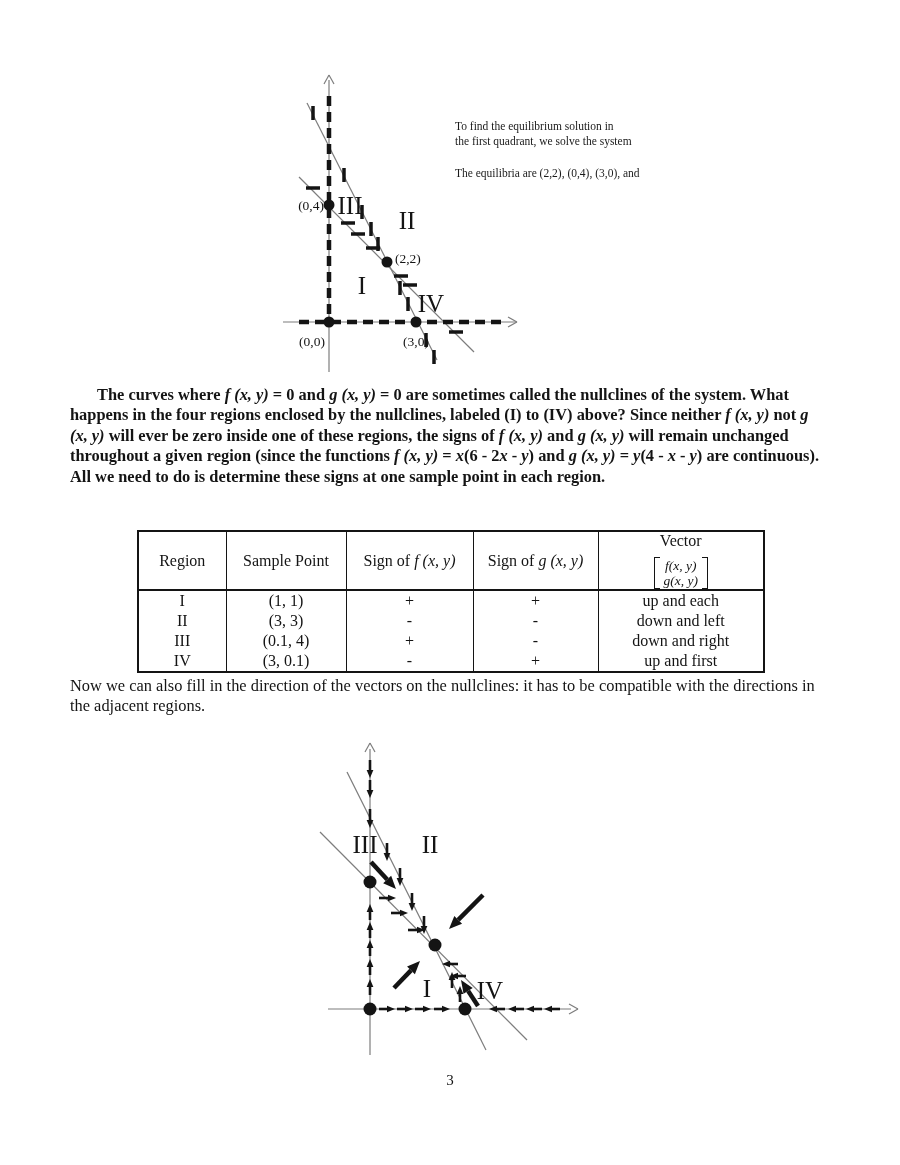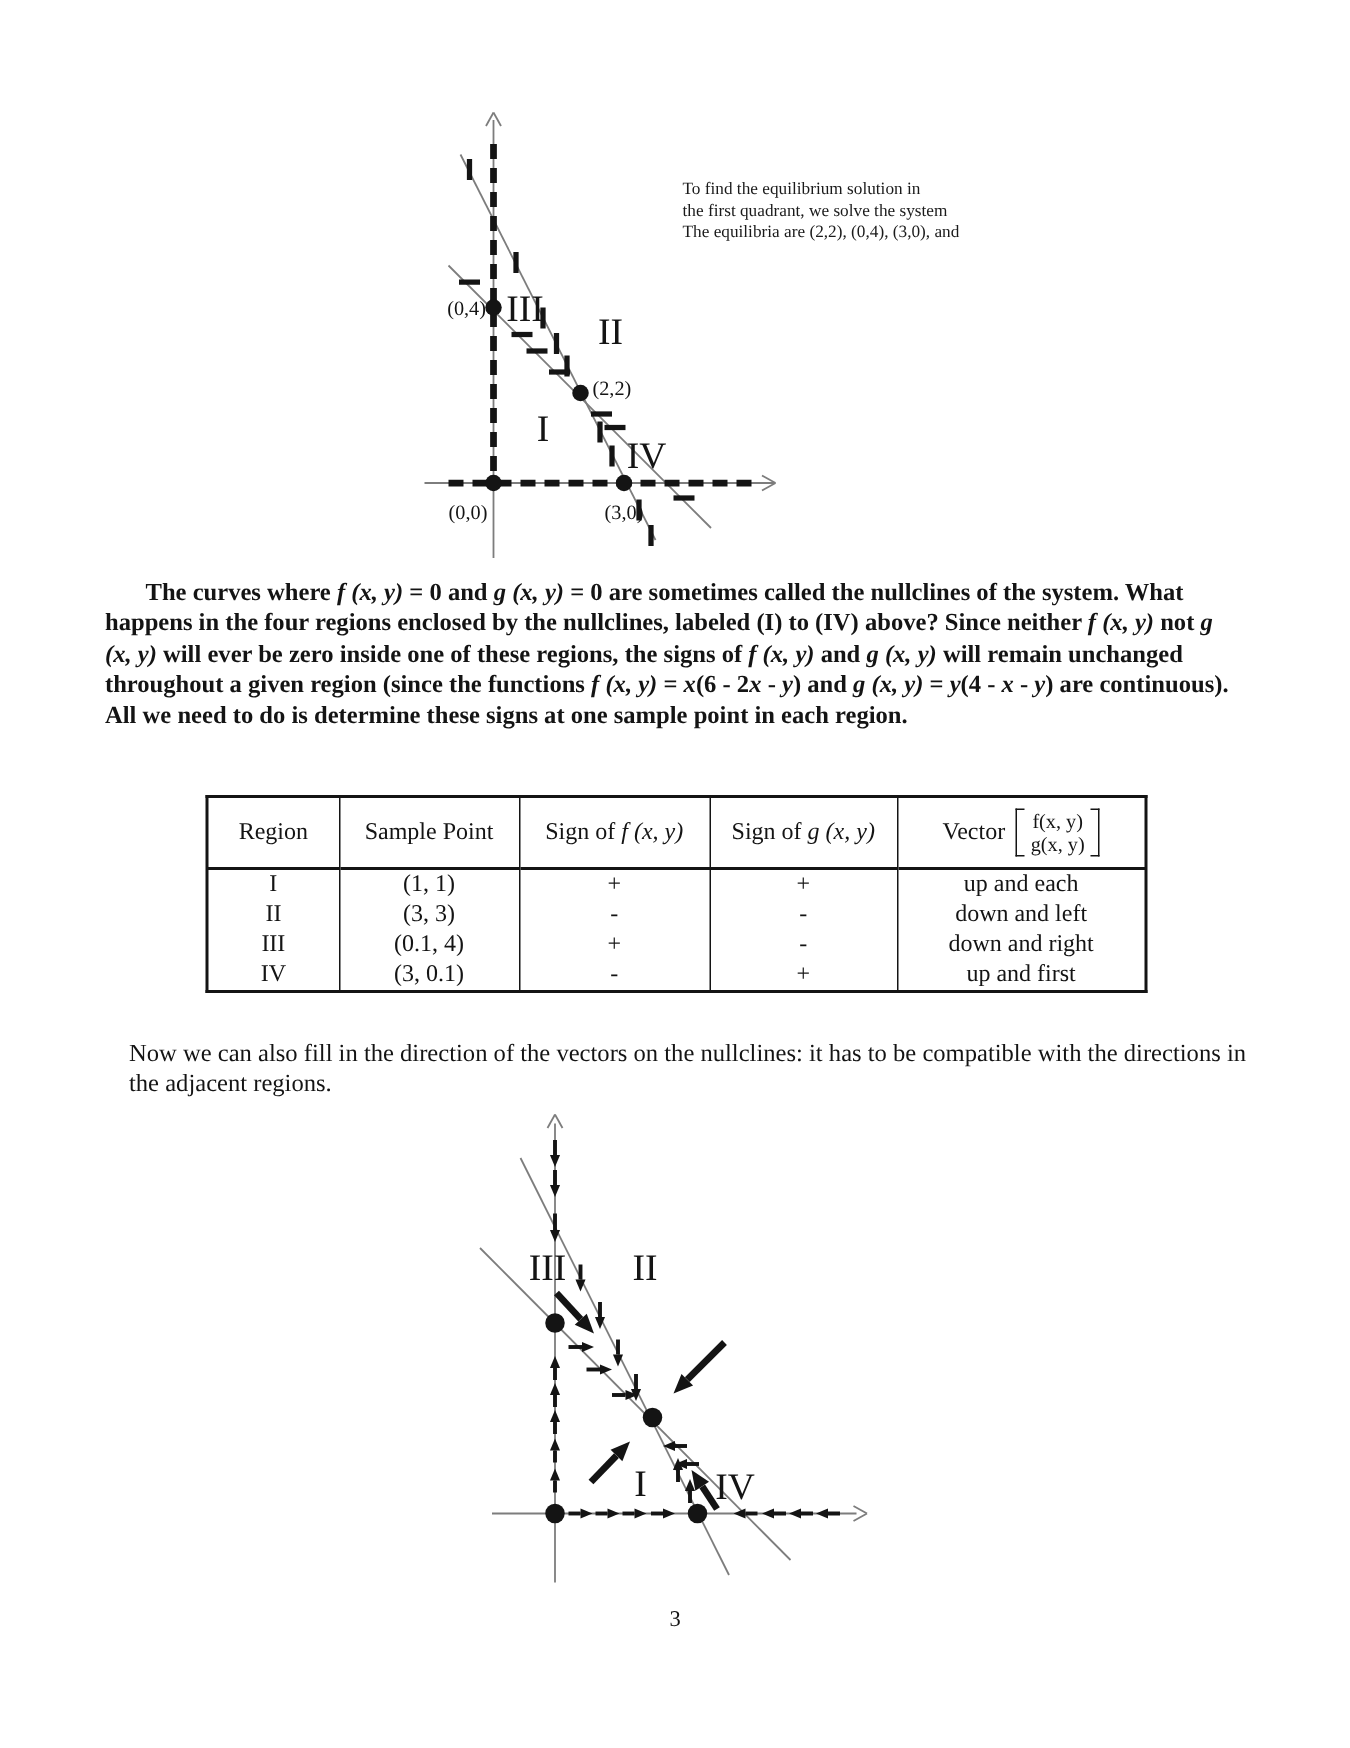--- a/index.html
+++ b/index.html
@@ -12,47 +12,47 @@
 
   .fig-note {
     position:absolute; left:455px; top:119px; width:245px;
     font-size:11.5px; line-height:14.5px; color:#1a1a1a;
   }
   .system {
     display:inline-block; margin:3px 0 0 26px; padding:1px 6px;
     border-left:1.2px solid #1a1a1a; border-right:1.2px solid #1a1a1a;
     line-height:13.5px;
   }
-  .note-last { margin-top:0; }
+  .note-last { margin-top:18px; }
 
   .text-flow { position:absolute; left:70px; top:385px; width:757px; }
   .para { font-size:16.4px; line-height:20.4px; margin:0; text-align:left;font-weight:bold; }
   .indent { text-indent:27px; }
-  .para3 { position:absolute; left:70px; top:676px; width:757px; font-size:16.4px; line-height:20.4px; margin:16px; }
+  .para3 { position:absolute; left:70px; top:676px; width:757px; font-size:16.4px; line-height:20.4px; margin:0; }
 
   table.sign-table {
     position:absolute; left:137px; top:530px; width:626px;
     border-collapse:collapse; border:2px solid #141414;
     font-size:16px; table-layout:fixed;
   }
   .sign-table th, .sign-table td {
     border-left:1.5px solid #141414; text-align:center; padding:0; font-weight:normal;
   }
   .sign-table th:first-child, .sign-table td:first-child { border-left:none; }
   .sign-table thead th { border-bottom:2px solid #141414; height:46px; }
   .sign-table tbody td { height:20px; line-height:20px; }
   .col-region { width:88px; } .col-sample { width:120px; }
   .col-signf { width:127px; } .col-signg { width:125px; } .col-vector { width:166px; }
 
-  .vec-wrap { display:flex; align-items:center; justify-content:center; gap:7px; }
+  .vec-wrap { display:flex; align-items:center; justify-content:center; gap:7px;flex-direction:column; }
   .matrix { display:flex; align-items:stretch; }
   .br { width:5px; }
   .br-l { border-left:1.6px solid #141414; border-top:1.6px solid #141414; border-bottom:1.6px solid #141414; }
   .br-r { border-right:1.6px solid #141414; border-top:1.6px solid #141414; border-bottom:1.6px solid #141414; }
-  .mat-col { display:flex; flex-direction:column; padding:1px 4px; font-size:13.5px; line-height:15px; }
+  .mat-col { display:flex; flex-direction:column; padding:1px 4px; font-size:13.5px; line-height:15px; font-style:italic; }
 
   .pageno { position:absolute; top:1072px; left:0; width:900px; text-align:center; font-size:15px; }
 </style>
 </head>
 <body>
 
 <div class="page">
 
   <svg id="fig-top" class="fig" style="left:275px; top:65px;" width="260" height="315" viewBox="275 65 260 315">
       <line x1="307" y1="103" x2="437" y2="360" stroke="#7d7d7d" stroke-width="1.2"></line>

